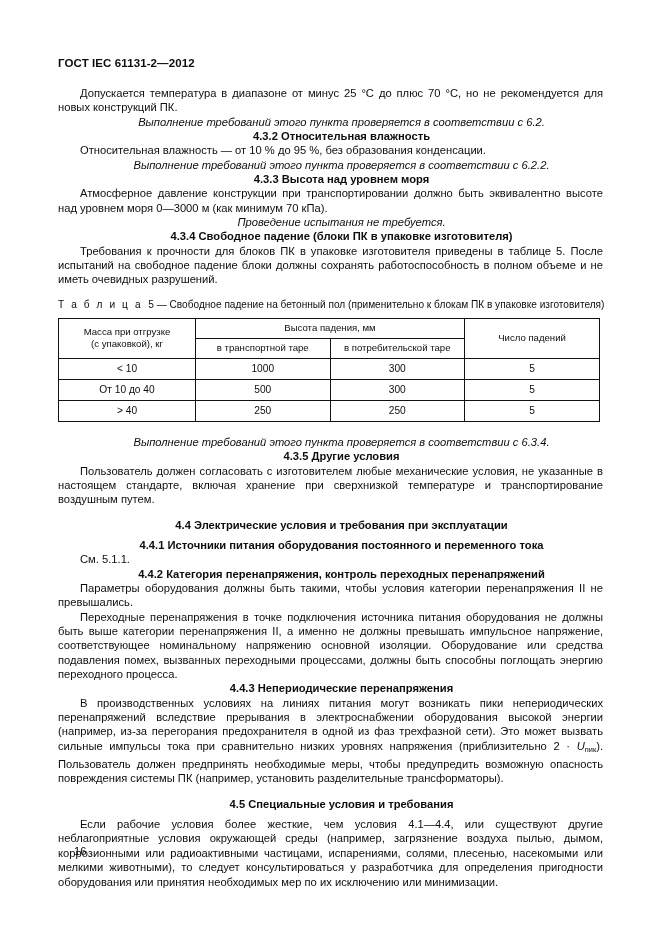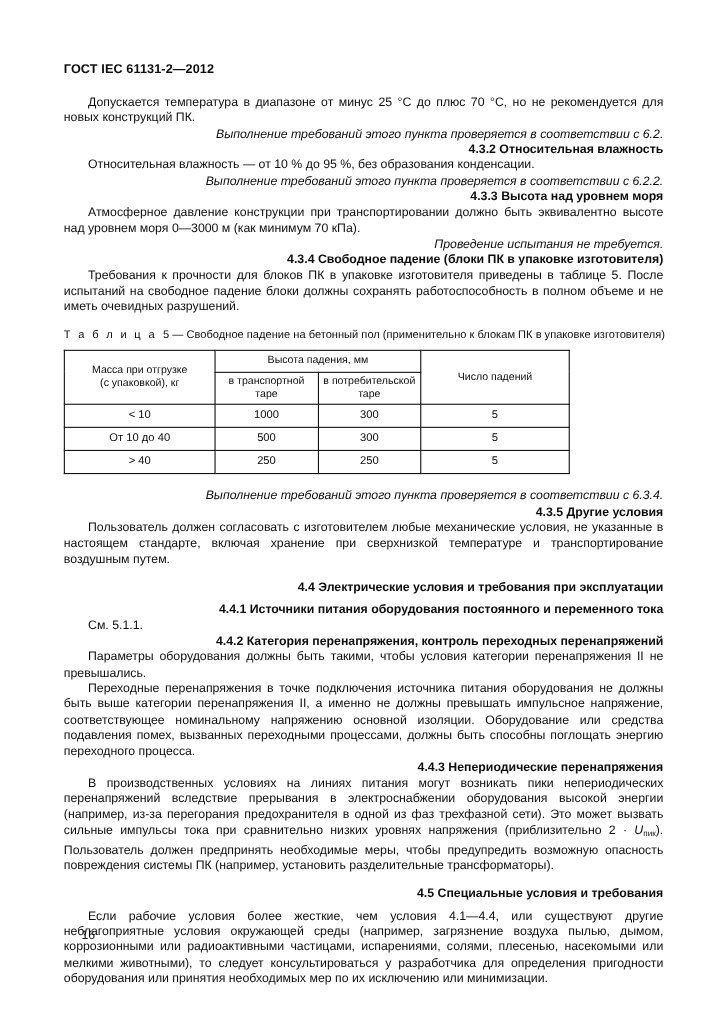--- a/index.html
+++ b/index.html
@@ -48,27 +48,27 @@
     font-size: 11.2px;
     line-height: 14.35px;
     text-align: justify;
     text-justify: inter-word;
     -webkit-hyphens: none;
     hyphens: none;
   }
   .indent { text-indent: 22px; }
   .para.italic {
     font-style: italic;
-    text-align: right;
+    text-align: center;
   }
   .heading {
     font-weight: bold;
     font-size: 11.2px;
     line-height: 14.35px;
-    text-align: right;
+    text-align: center;
     text-indent: 22px;
   }
   .heading.major {
     text-indent: 22px;
   }
   .gap-sm { height: 6px; }
   .gap-md { height: 11px; }
   .gap-lg { height: 13px; }
 
   
@@ -79,21 +79,21 @@
     margin: 0;
     white-space: nowrap;
   }
   .table-caption .tbl-word {
     letter-spacing: 2.1px;
   }
 
   
   table.data-table {
     border-collapse: collapse;
-    width: 460px;
+    width: 542px;
     margin-top: 7px;
     table-layout: fixed;
     font-size: 9.6px;
   }
   table.data-table td,
   table.data-table th {
     border: 1px solid #111;
     text-align: center;
     vertical-align: middle;
     font-weight: normal;

